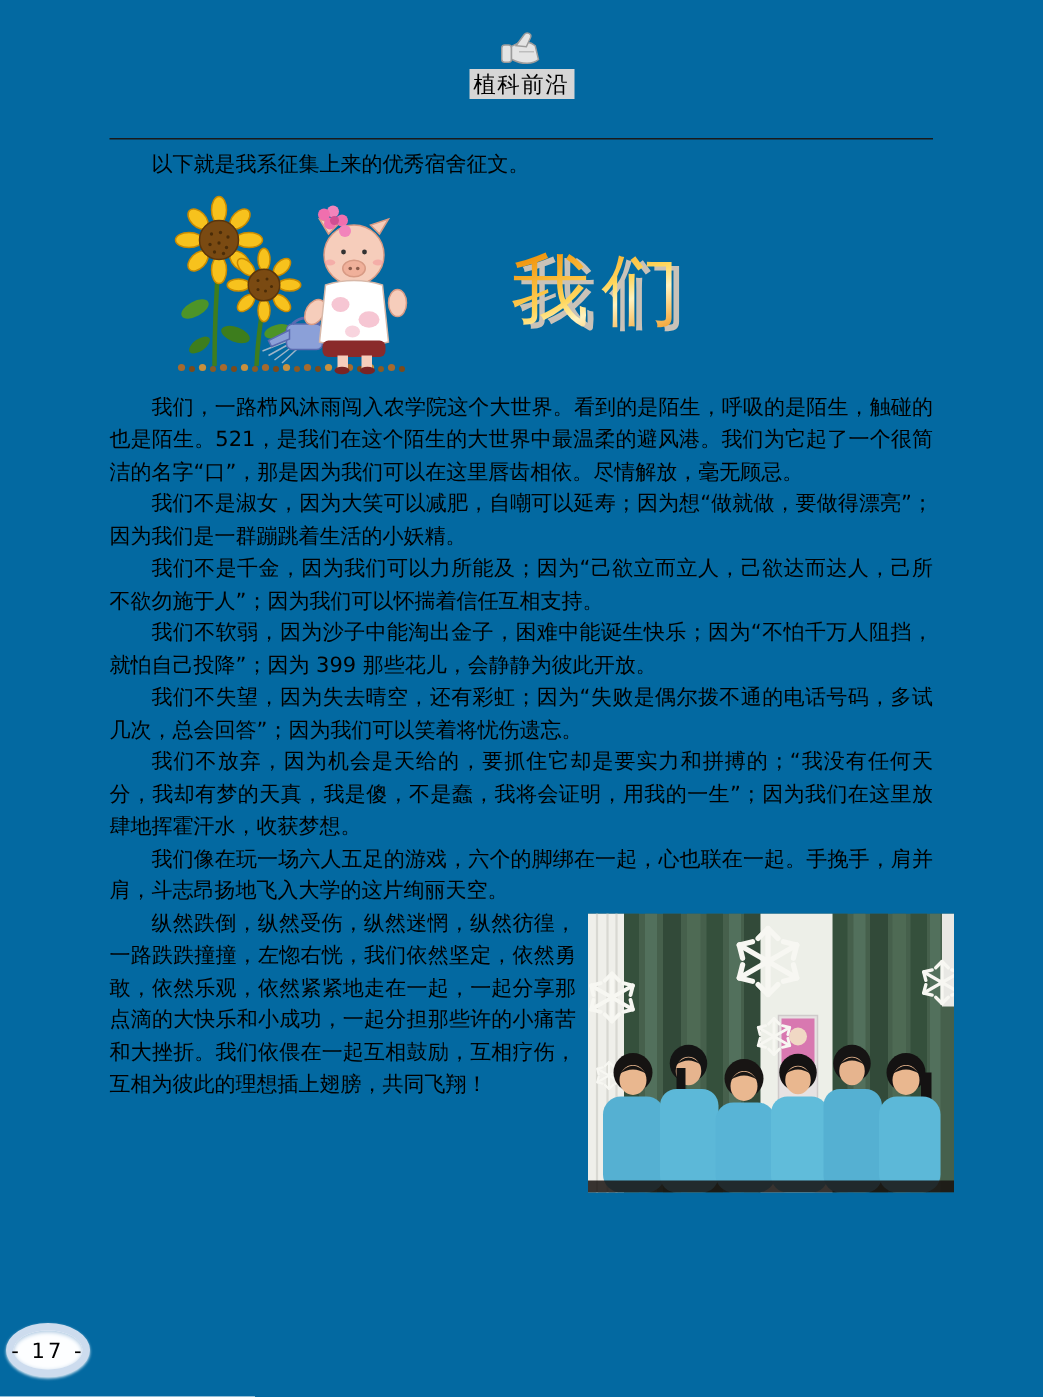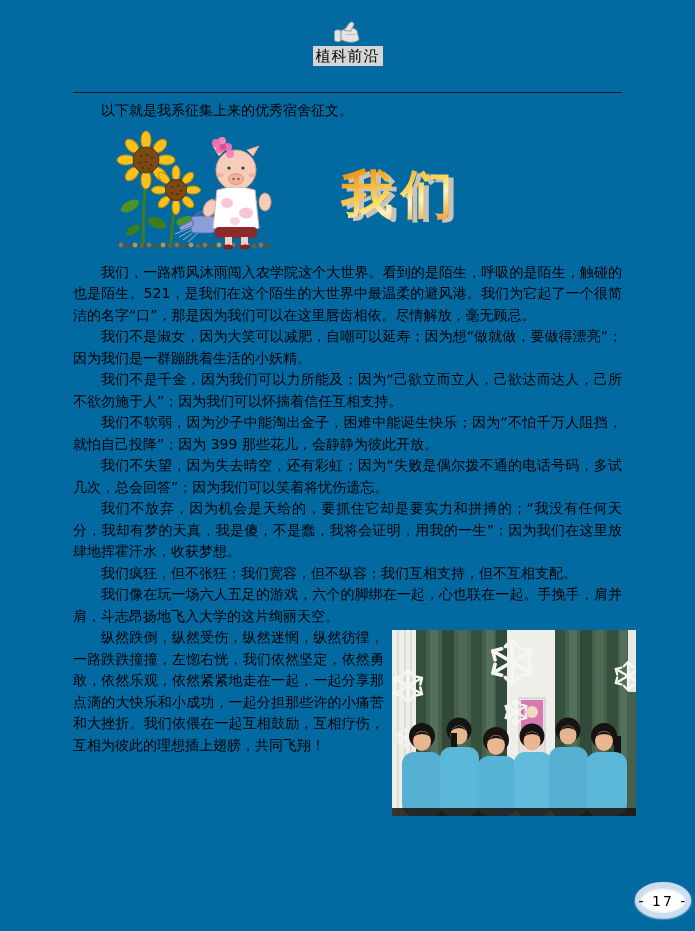--- a/index.html
+++ b/index.html
@@ -12,28 +12,28 @@
   .header-icon{display:block;margin:0 auto 1px;width:32px;height:27px;}
   .header-title{display:inline-block;background:#d6d6d6;padding:0 3px;font-size:15px;letter-spacing:1px;line-height:20px;}
   .header-rule{position:absolute;top:92px;left:73px;width:549px;border-top:1px solid #1a1a1a;}
   
   .content{position:absolute;top:100px;left:73px;width:549px;font-size:14px;line-height:21.5px;text-align:justify;}
   .intro{margin:2px 0 4px;text-indent:0;}
   .content p{margin:0;text-indent:2em;}
   
   .art-block{position:relative;height:128px;margin:4px 0 8px;}
   .clipart{position:absolute;left:40px;top:2px;width:196px;height:122px;}
-  .wordart{position:absolute;left:268px;top:42px;font-size:52px;font-weight:bold;line-height:1;letter-spacing:8px;white-space:nowrap;}
+  .wordart{position:absolute;left:268px;top:42px;font-size:52px;font-weight:normal;line-height:1;letter-spacing:8px;white-space:nowrap;}
   .wordart-shadow{position:absolute;left:5px;top:3px;color:#c9c2b8;}
   .wordart-fill{position:relative;background:linear-gradient(160deg,#ef8a00 5%,#ffd75e 48%,#fff3c0 62%,#ee8600 100%);
     -webkit-background-clip:text;background-clip:text;color:transparent;}
   
   .photo{float:right;width:244px;height:186px;margin:3px -14px 2px 8px;display:block;}
   
-  .footer{position:absolute;top:880px;left:0;width:695px;display:flex;justify-content:flex-end;}
+  .footer{position:absolute;top:880px;left:0;width:695px;display:flex;justify-content:flex-start;}
   .page-oval{position:relative;width:64px;height:42px;display:flex;align-items:center;justify-content:center;}
   .oval-ring{position:absolute;left:4px;top:2px;right:4px;bottom:4px;border-radius:50%;
     border:5px solid #cddcee;box-shadow:inset 0 1px 3px #aac6e0,0 1px 2px #e2edf7;background:#fdfeff;}
   .page-num{position:relative;font-size:14px;letter-spacing:2px;}
 </style>
 </head>
 <body>
 
 <div class="page">
 
@@ -187,21 +187,20 @@
         <span class="wordart-fill">我们</span>
       </div>
     </div>
 
     <p>我们，一路栉风沐雨闯入农学院这个大世界。看到的是陌生，呼吸的是陌生，触碰的也是陌生。521，是我们在这个陌生的大世界中最温柔的避风港。我们为它起了一个很简洁的名字“口”，那是因为我们可以在这里唇齿相依。尽情解放，毫无顾忌。</p>
     <p>我们不是淑女，因为大笑可以减肥，自嘲可以延寿；因为想“做就做，要做得漂亮”；因为我们是一群蹦跳着生活的小妖精。</p>
     <p>我们不是千金，因为我们可以力所能及；因为“己欲立而立人，己欲达而达人，己所不欲勿施于人”；因为我们可以怀揣着信任互相支持。</p>
     <p>我们不软弱，因为沙子中能淘出金子，困难中能诞生快乐；因为“不怕千万人阻挡，就怕自己投降”；因为 399 那些花儿，会静静为彼此开放。</p>
     <p>我们不失望，因为失去晴空，还有彩虹；因为“失败是偶尔拨不通的电话号码，多试几次，总会回答”；因为我们可以笑着将忧伤遗忘。</p>
     <p>我们不放弃，因为机会是天给的，要抓住它却是要实力和拼搏的；“我没有任何天分，我却有梦的天真，我是傻，不是蠢，我将会证明，用我的一生”；因为我们在这里放肆地挥霍汗水，收获梦想。</p>
-    <p>我们疯狂，但不张狂；我们宽容，但不纵容；我们互相支持，但不互相支配。</p>
     <p>我们像在玩一场六人五足的游戏，六个的脚绑在一起，心也联在一起。手挽手，肩并肩，斗志昂扬地飞入大学的这片绚丽天空。</p>
 
     <svg class="photo" viewBox="0 0 244 186">
       <rect x="0" y="0" width="244" height="186" fill="#46604c"></rect>
 
       <g>
         <rect x="24" y="0" width="10" height="186" fill="#35503c"></rect>
         <rect x="38" y="0" width="8" height="186" fill="#52705c"></rect>
         <rect x="50" y="0" width="12" height="186" fill="#324a39"></rect>
         <rect x="66" y="0" width="9" height="186" fill="#4e6a54"></rect>

